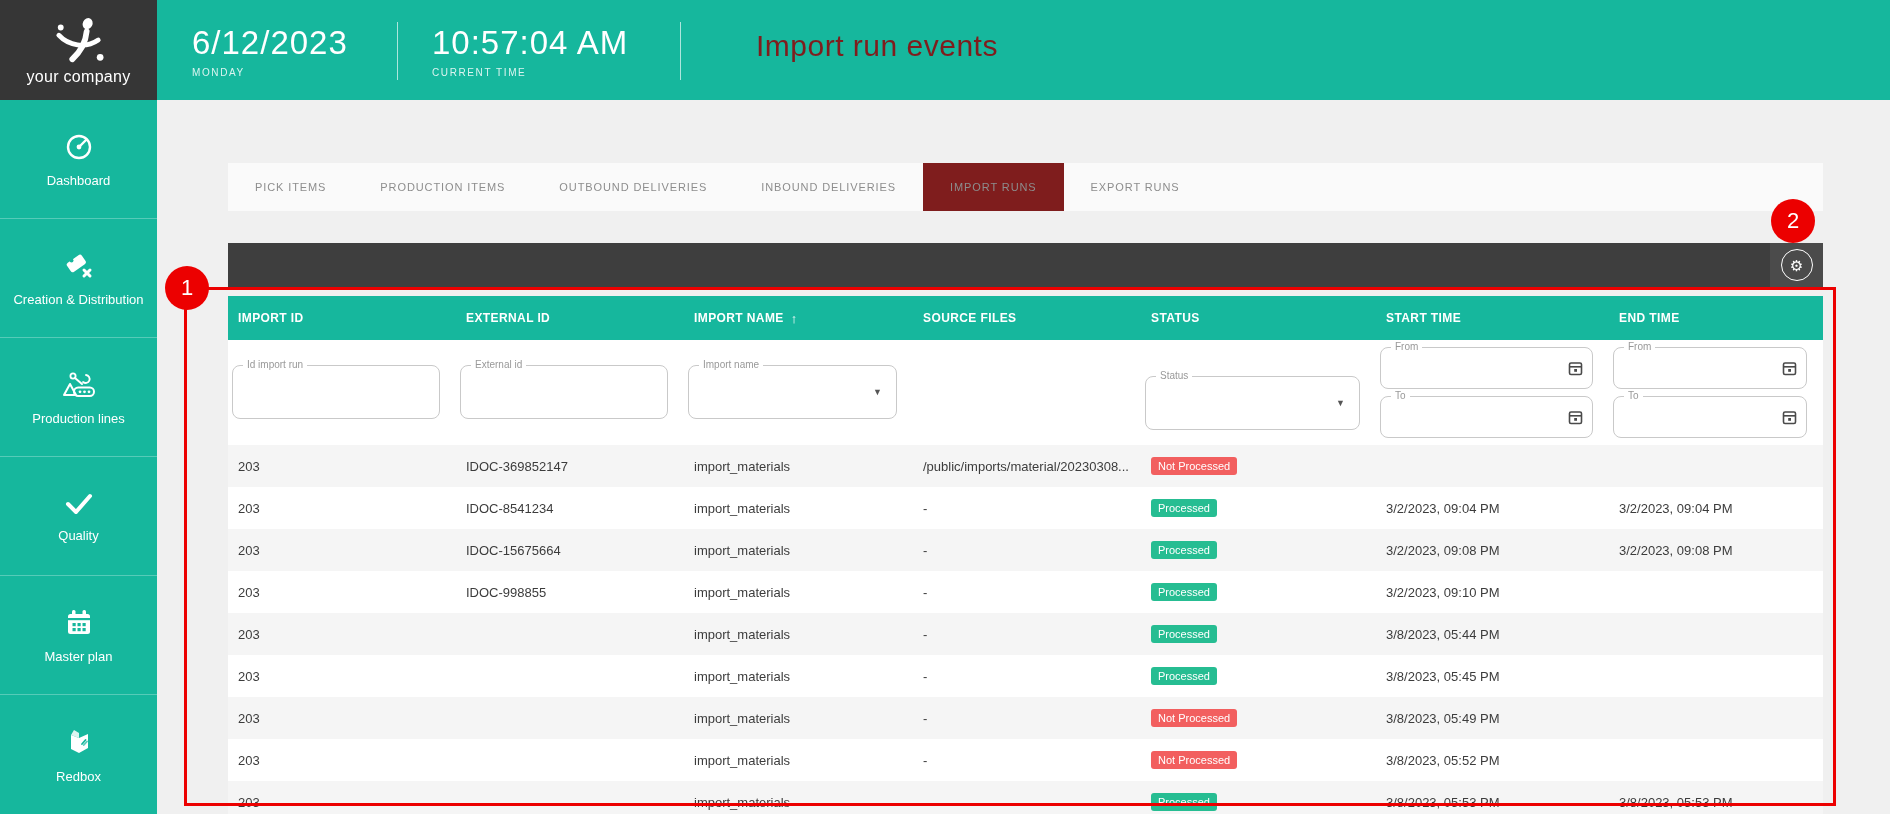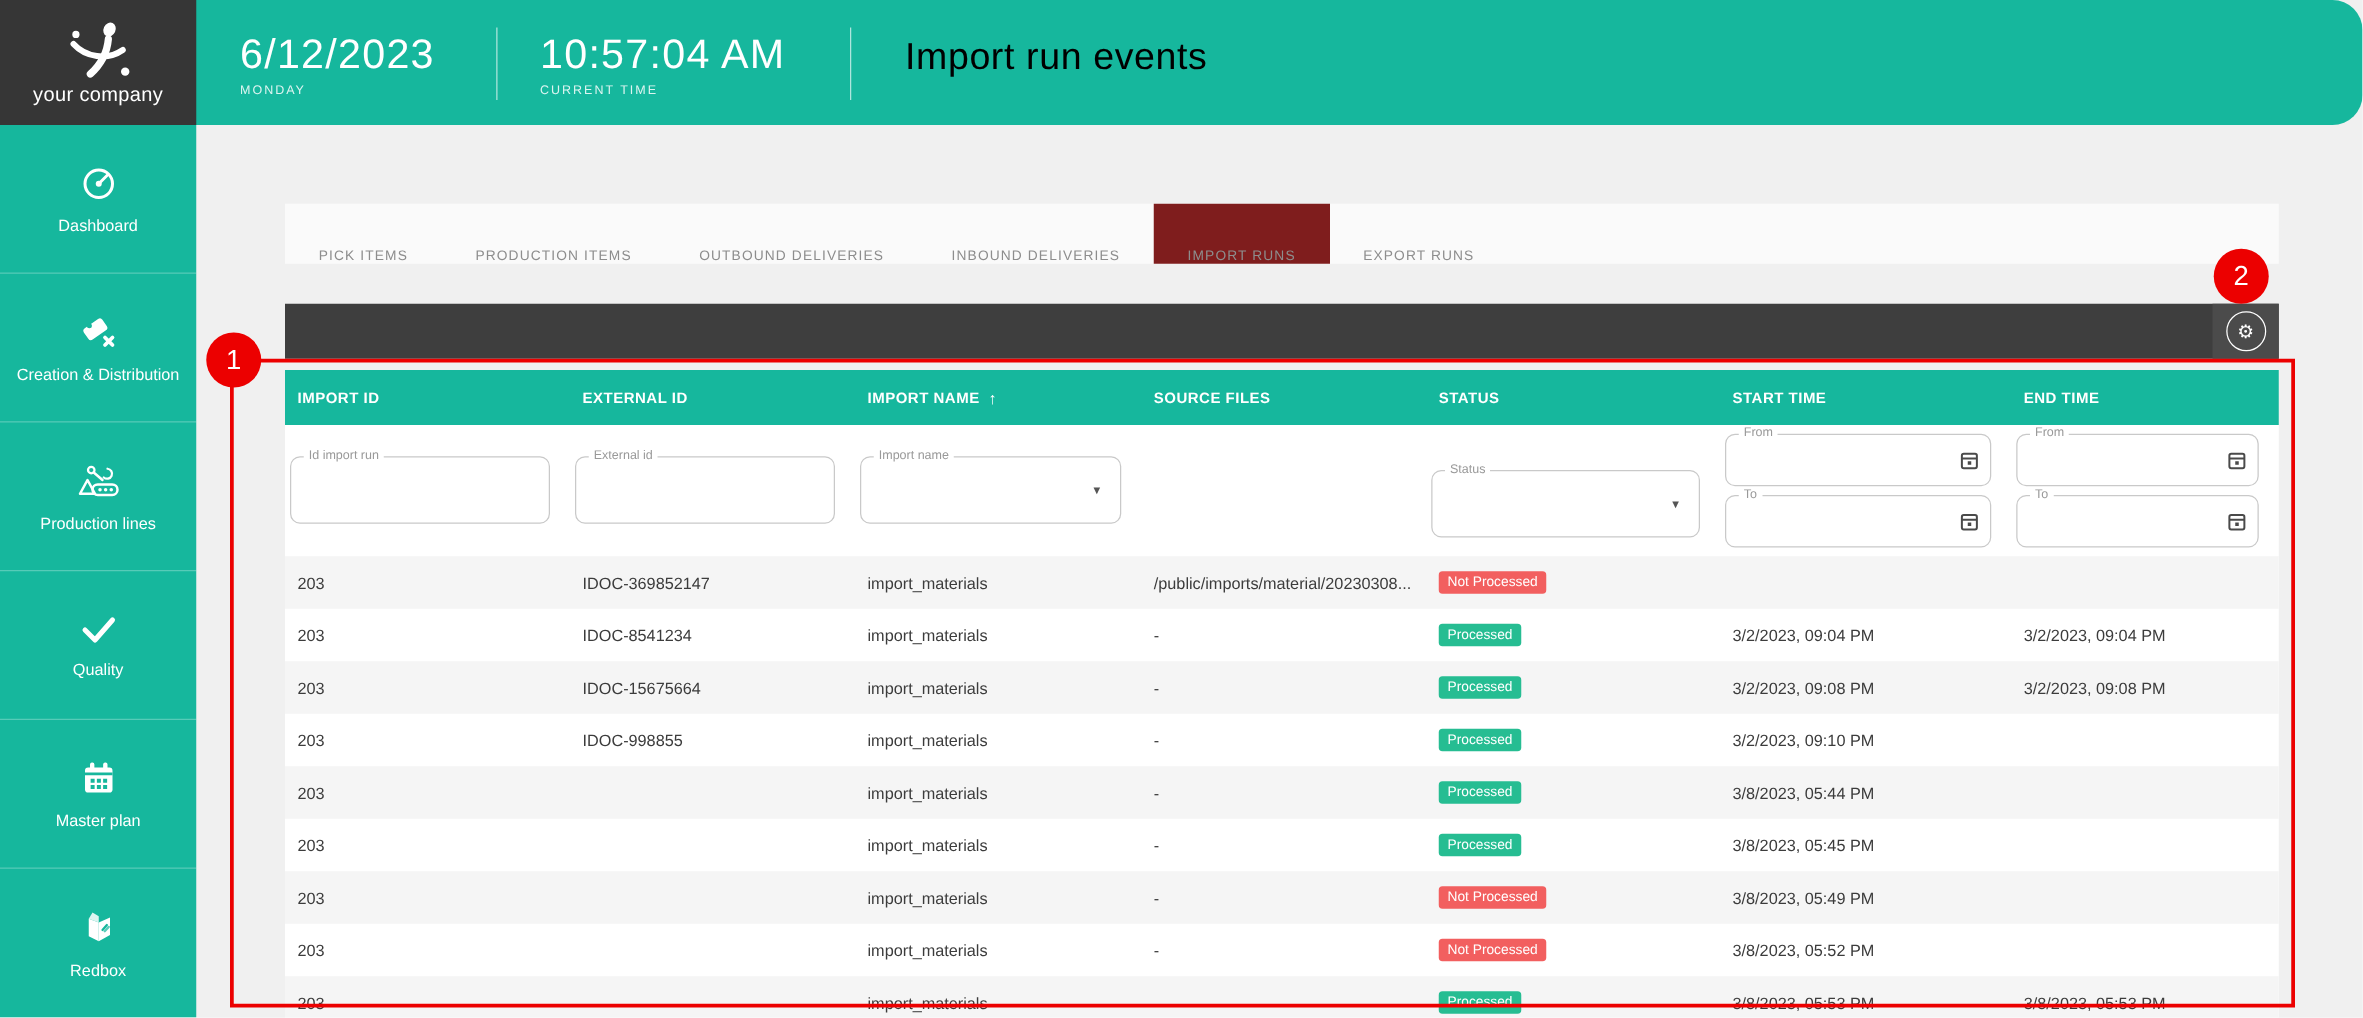--- a/index.html
+++ b/index.html
@@ -1,41 +1,41 @@
 <!DOCTYPE html>
 <html><head>
 <meta charset="utf-8">
 <style>
   html,body{margin:0;padding:0;}
   .page{position:relative;width:1890px;height:814px;background:#f0f0f0;overflow:hidden;
         font-family:"Liberation Sans",sans-serif;}
 
   
-  .topbar{position:absolute;left:0;top:0;width:100%;height:100px;background:#16b79d;border-radius:24px;}
+  .topbar{position:absolute;left:0;top:0;width:100%;height:100px;background:#16b79d;}
   .logo-block{position:absolute;left:0;top:0;width:157px;height:100px;background:#363636;
               display:flex;flex-direction:column;align-items:center;justify-content:center;gap:3px;}
   .logo-mark svg{width:58px;height:50px;display:block;}
   .logo-text{color:#fff;font-size:16px;letter-spacing:.3px;}
   .hdr-block{position:absolute;top:26px;}
   .hdr-big{font-size:33px;color:#fff;font-weight:400;letter-spacing:1px;line-height:1;}
   .hdr-sub{font-size:10px;color:rgba(255,255,255,.85);letter-spacing:1.6px;margin-top:8px;}
   .hdr-divider{position:absolute;top:22px;height:58px;width:1px;background:rgba(255,255,255,.65);}
-  .hdr-title{position:absolute;left:724px;top:29px;font-size:30px;color:#000000;font-weight:400;letter-spacing:.5px;}
+  .hdr-title{position:absolute;left:756px;top:29px;font-size:30px;color:#7f1d1d;font-weight:400;letter-spacing:.5px;}
 
   
   .sidebar{position:absolute;left:0;top:100px;width:157px;bottom:0;background:#16b79d;display:flex;flex-direction:column;}
   .side-item{height:119px;display:flex;flex-direction:column;align-items:center;justify-content:center;
              gap:10px;border-bottom:1px solid rgba(255,255,255,.28);cursor:pointer;box-sizing:border-box;}
   .side-item:last-child{border-bottom:none;flex:1;}
   .side-label{color:#fff;font-size:13px;text-align:center;padding:0 6px;}
   .side-icon svg{display:block;}
 
   
   .tabs{position:absolute;left:228px;top:163px;width:1595px;height:48px;background:#fafafa;display:flex;}
-  .tab{padding:0 27px;display:flex;align-items:flex-end;font-size:11px;letter-spacing:.9px;
+  .tab{padding:0 27px;display:flex;align-items:center;font-size:11px;letter-spacing:.9px;
        color:#8d8d8d;cursor:pointer;white-space:nowrap;}
   .tab.active{background:#7f1d1d;}
 
   
   .toolbar{position:absolute;left:228px;top:243px;width:1595px;height:44px;background:#3e3e3e;}
   .gear-btn{position:absolute;right:0;top:0;width:53px;height:44px;background:#4b4b4b;
             display:flex;align-items:center;justify-content:center;cursor:pointer;}
   .gear-circle{width:30px;height:30px;border:1.5px solid #fff;border-radius:50%;
                display:flex;align-items:center;justify-content:center;color:#fff;font-size:15px;line-height:1;}
 

